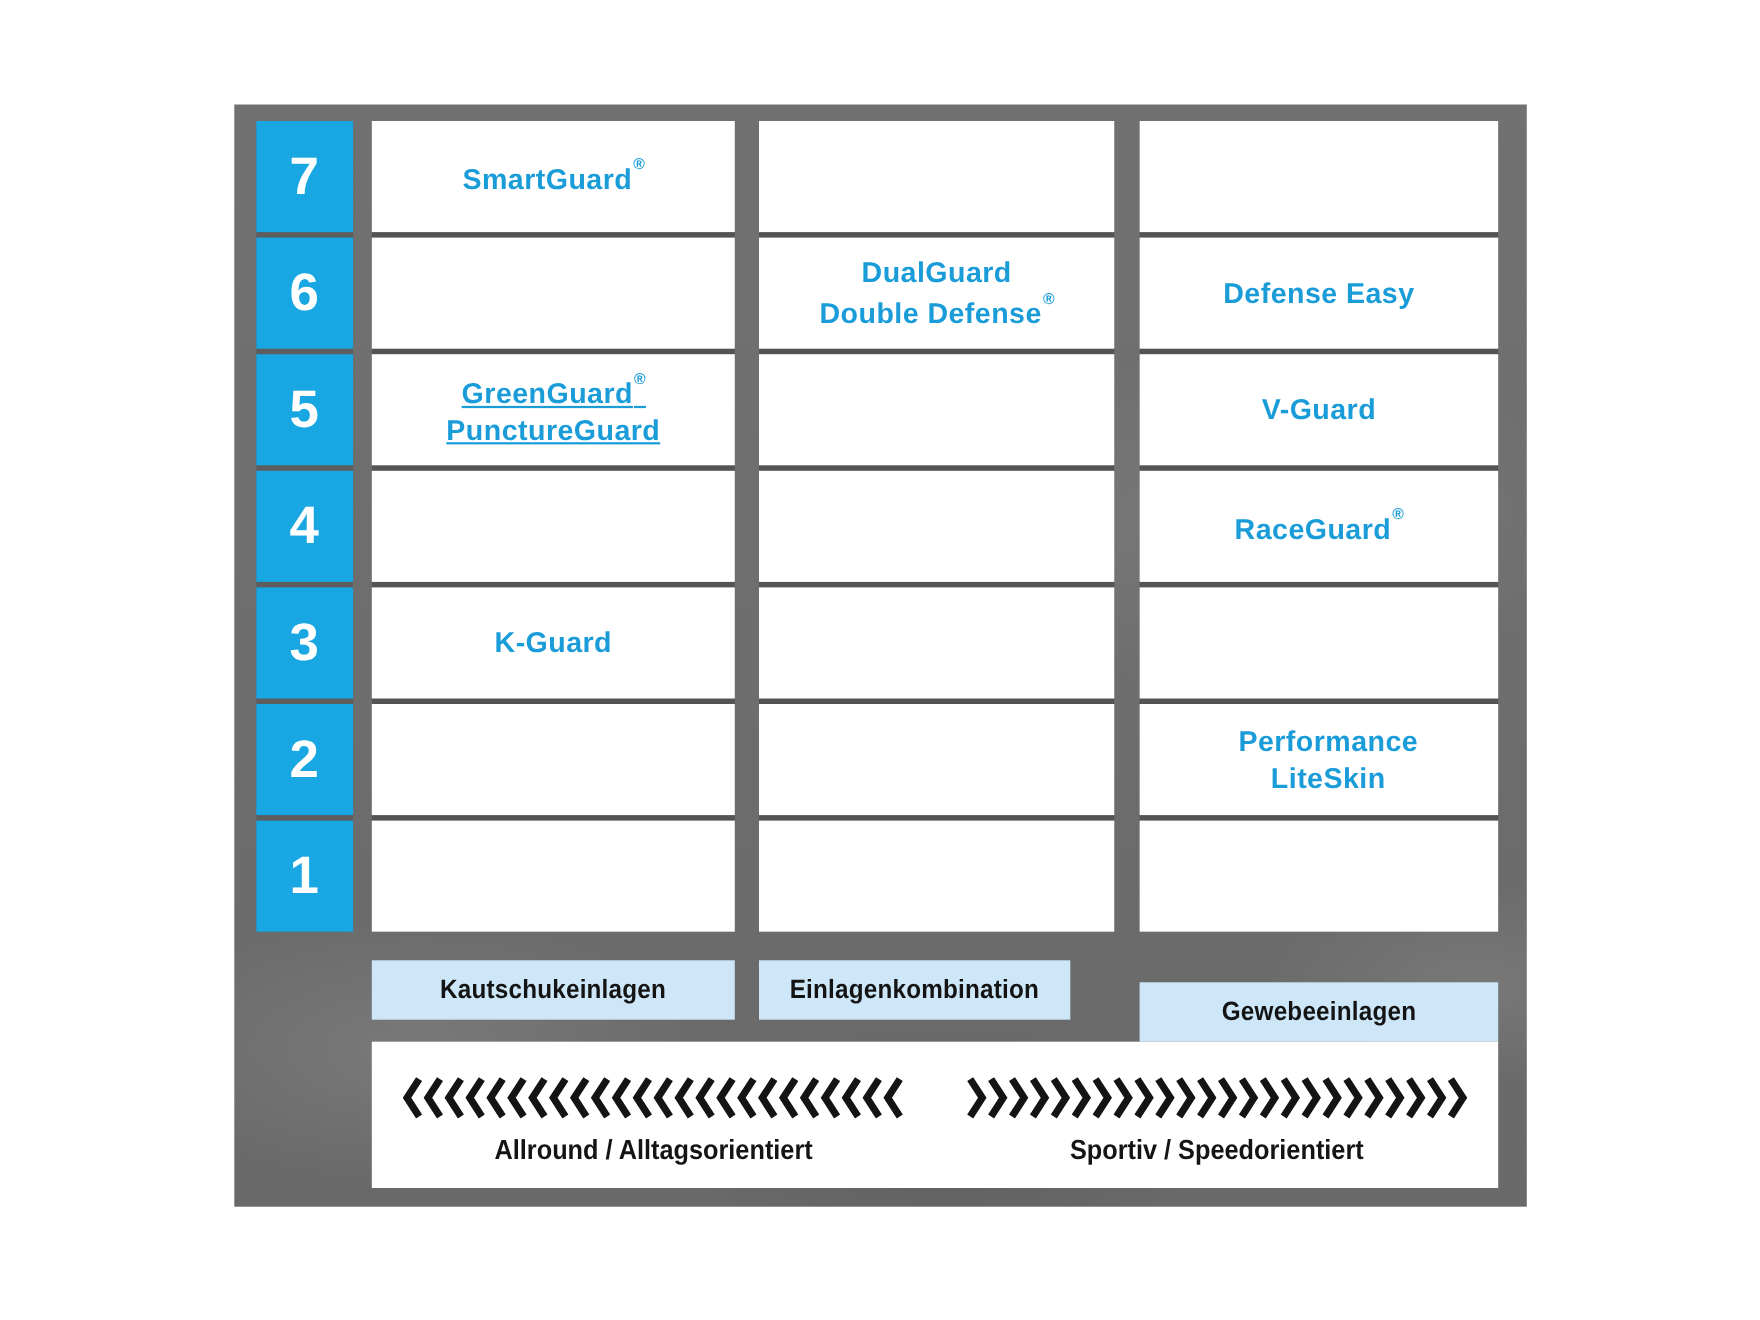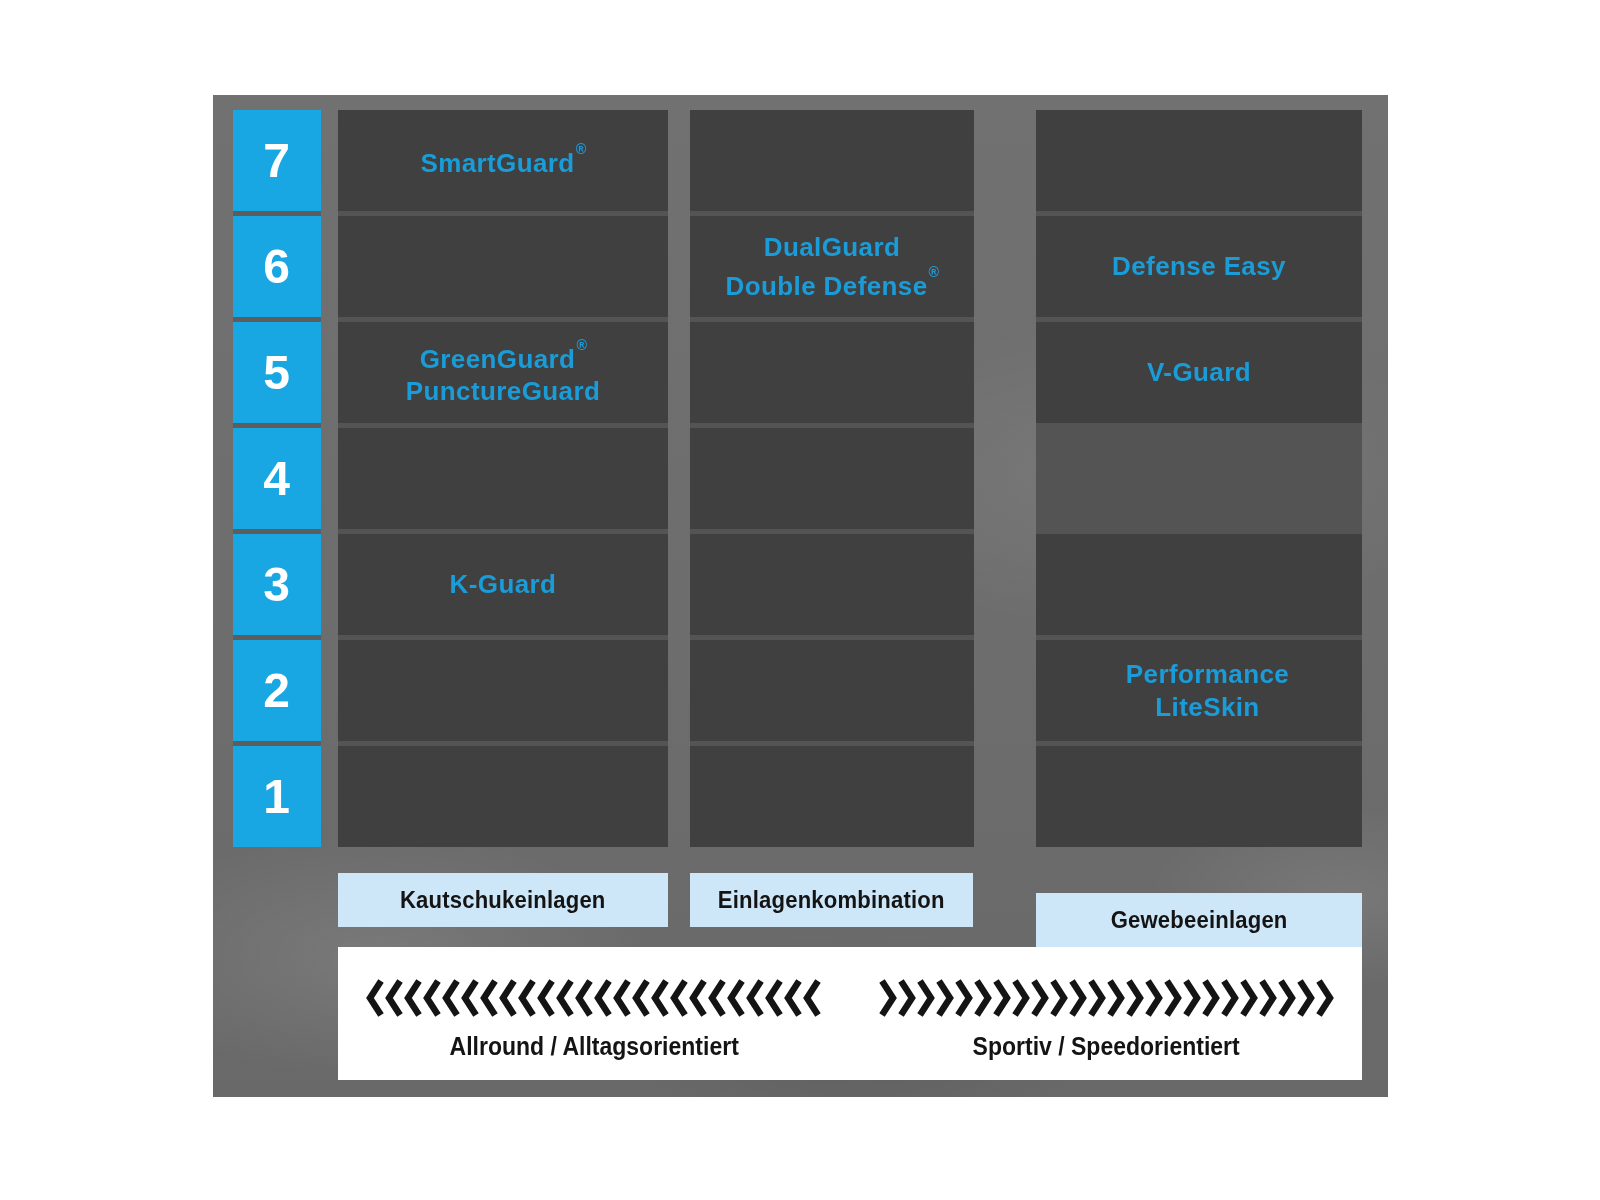--- a/index.html
+++ b/index.html
@@ -19,21 +19,21 @@
   }
   
   .levels{position:absolute;left:20px;top:15px;width:88px;height:737px;background:#5d5d5d;}
   .level-box{
     position:absolute;left:0;width:88px;height:101px;display:flex;align-items:center;justify-content:center;
   }
   .level-num{font-size:48px;font-weight:bold;color:#ffffff;letter-spacing:1px;}
   
   .grid-col{position:absolute;top:15px;height:737px;background:#545454;}
   .cell{
-    position:absolute;left:0;right:0;height:101px;background:#404040;
+    position:absolute;left:0;right:0;height:101px;background:#ffffff;
     display:flex;align-items:center;justify-content:center;text-align:center;
   }
   .cell-text{
     font-weight:bold;font-size:26px;line-height:33px;letter-spacing:0.4px;
   }
   .cell-text sup.reg{font-size:0.55em;position:relative;top:-0.55em;left:1px;}
   
   .cat-bar{
     position:absolute;top:778px;height:54px;display:flex;align-items:center;justify-content:center;
   }
@@ -87,47 +87,50 @@
         </div>
       </div>
 
     <div id="grid">
         <div class="grid-col" style="left: 125px; width: 330px;">
           <div class="cell" style="top: 0px;">
             <div class="cell-text" style="color: rgb(26, 156, 217);">SmartGuard<sup class="reg">®</sup></div>
           </div>
           <div class="cell" style="top: 106px;"></div>
           <div class="cell" style="top: 212px;">
-            <div class="cell-text" style="color: rgb(26, 156, 217);">GreenGuard<sup class="reg">®</sup><br>PunctureGuard</div>
+            <div class="cell-text" style="color: rgb(26, 156, 217); text-decoration: underline;">GreenGuard<sup class="reg">®</sup><br>PunctureGuard</div>
           </div>
           <div class="cell" style="top: 318px;"></div>
           <div class="cell" style="top: 424px;">
             <div class="cell-text" style="color: rgb(26, 156, 217);">K-Guard</div>
           </div>
           <div class="cell" style="top: 530px;"></div>
           <div class="cell" style="top: 636px;"></div>
         </div>
-        <div class="grid-col" style="left: 477px; width: 284px;">
+        <div class="grid-col" style="left: 477px; width: 323px;">
           <div class="cell" style="top: 0px;"></div>
           <div class="cell" style="top: 106px;">
             <div class="cell-text" style="color: rgb(26, 156, 217);">DualGuard<br>Double Defense<sup class="reg">®</sup></div>
           </div>
           <div class="cell" style="top: 212px;"></div>
           <div class="cell" style="top: 318px;"></div>
           <div class="cell" style="top: 424px;"></div>
           <div class="cell" style="top: 530px;"></div>
           <div class="cell" style="top: 636px;"></div>
         </div>
         <div class="grid-col" style="left: 823px; width: 326px;">
           <div class="cell" style="top: 0px;"></div>
           <div class="cell" style="top: 106px;">
             <div class="cell-text" style="color: rgb(26, 156, 217);">Defense Easy</div>
           </div>
           <div class="cell" style="top: 212px;">
             <div class="cell-text" style="color: rgb(26, 156, 217);">V-Guard</div>
+          </div>
+          <div class="cell" style="top: 318px;">
+            <div class="cell-text" style="color: rgb(26, 156, 217);">RaceGuard<sup class="reg">®</sup></div>
           </div>
           <div class="cell" style="top: 424px;"></div>
           <div class="cell" style="top: 530px; padding-left: 17px;">
             <div class="cell-text" style="color: rgb(26, 156, 217);">Performance<br>LiteSkin</div>
           </div>
           <div class="cell" style="top: 636px;"></div>
         </div>
       </div>
 
     <div id="footers">

